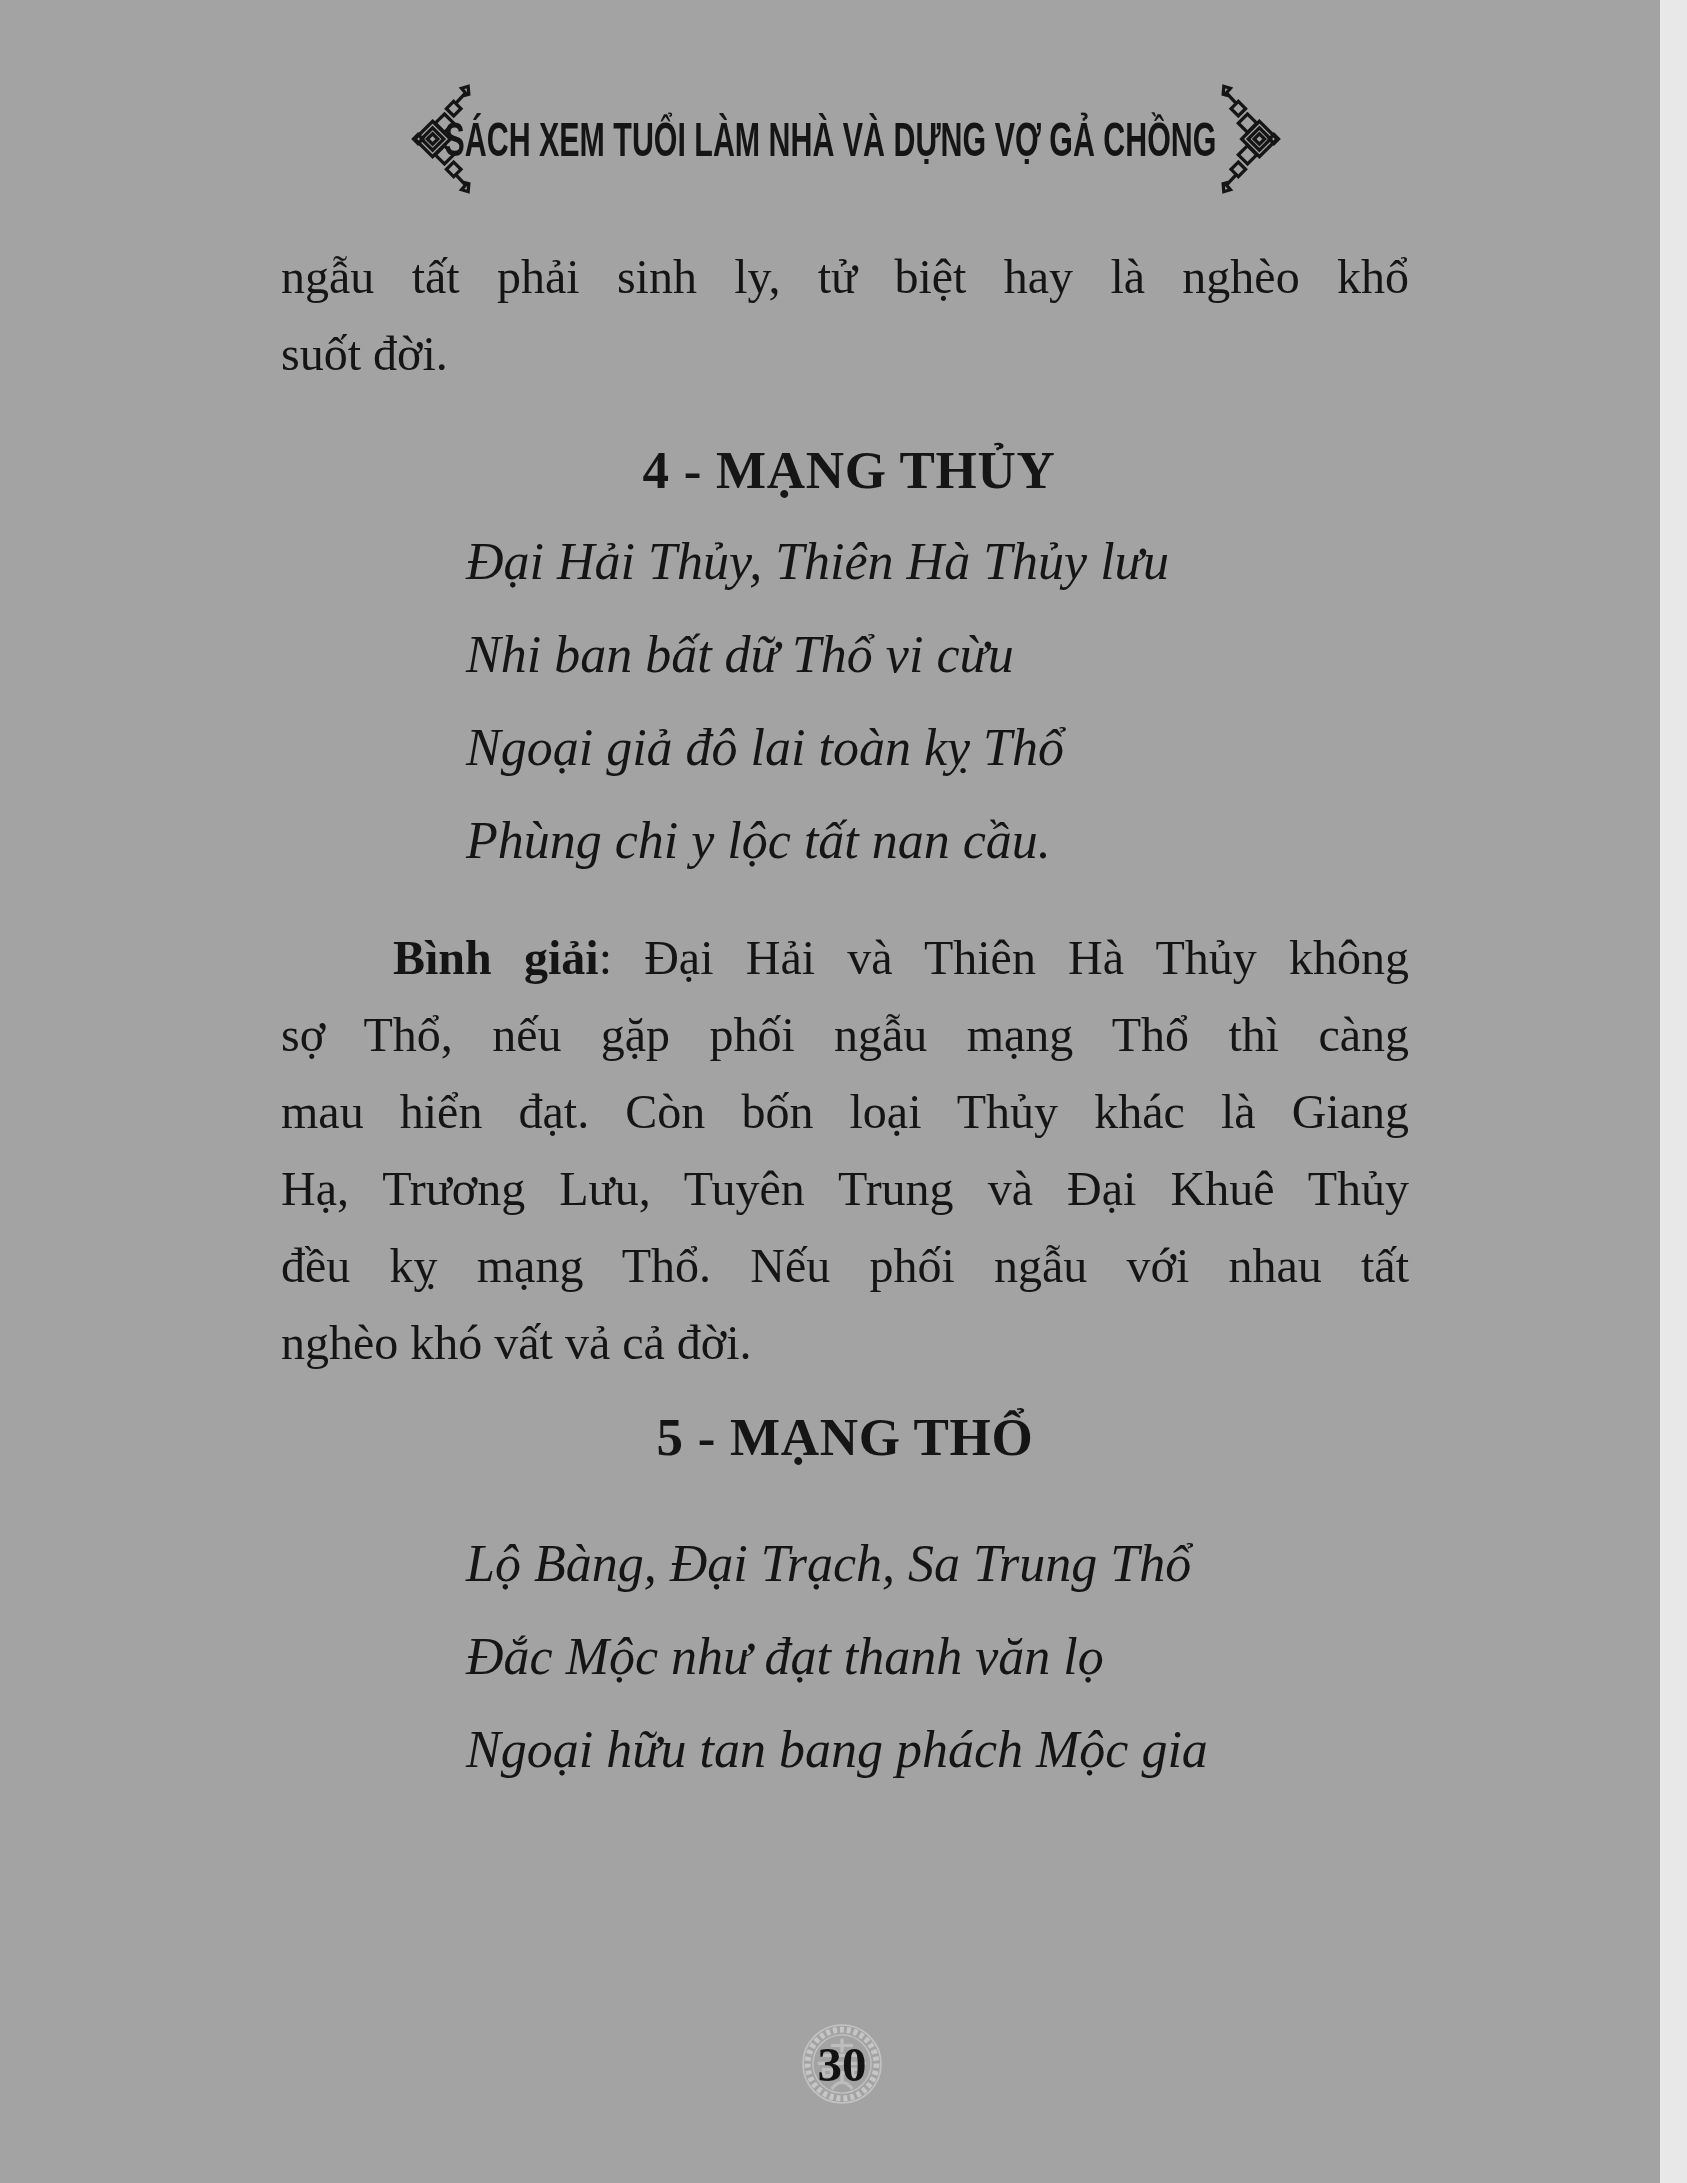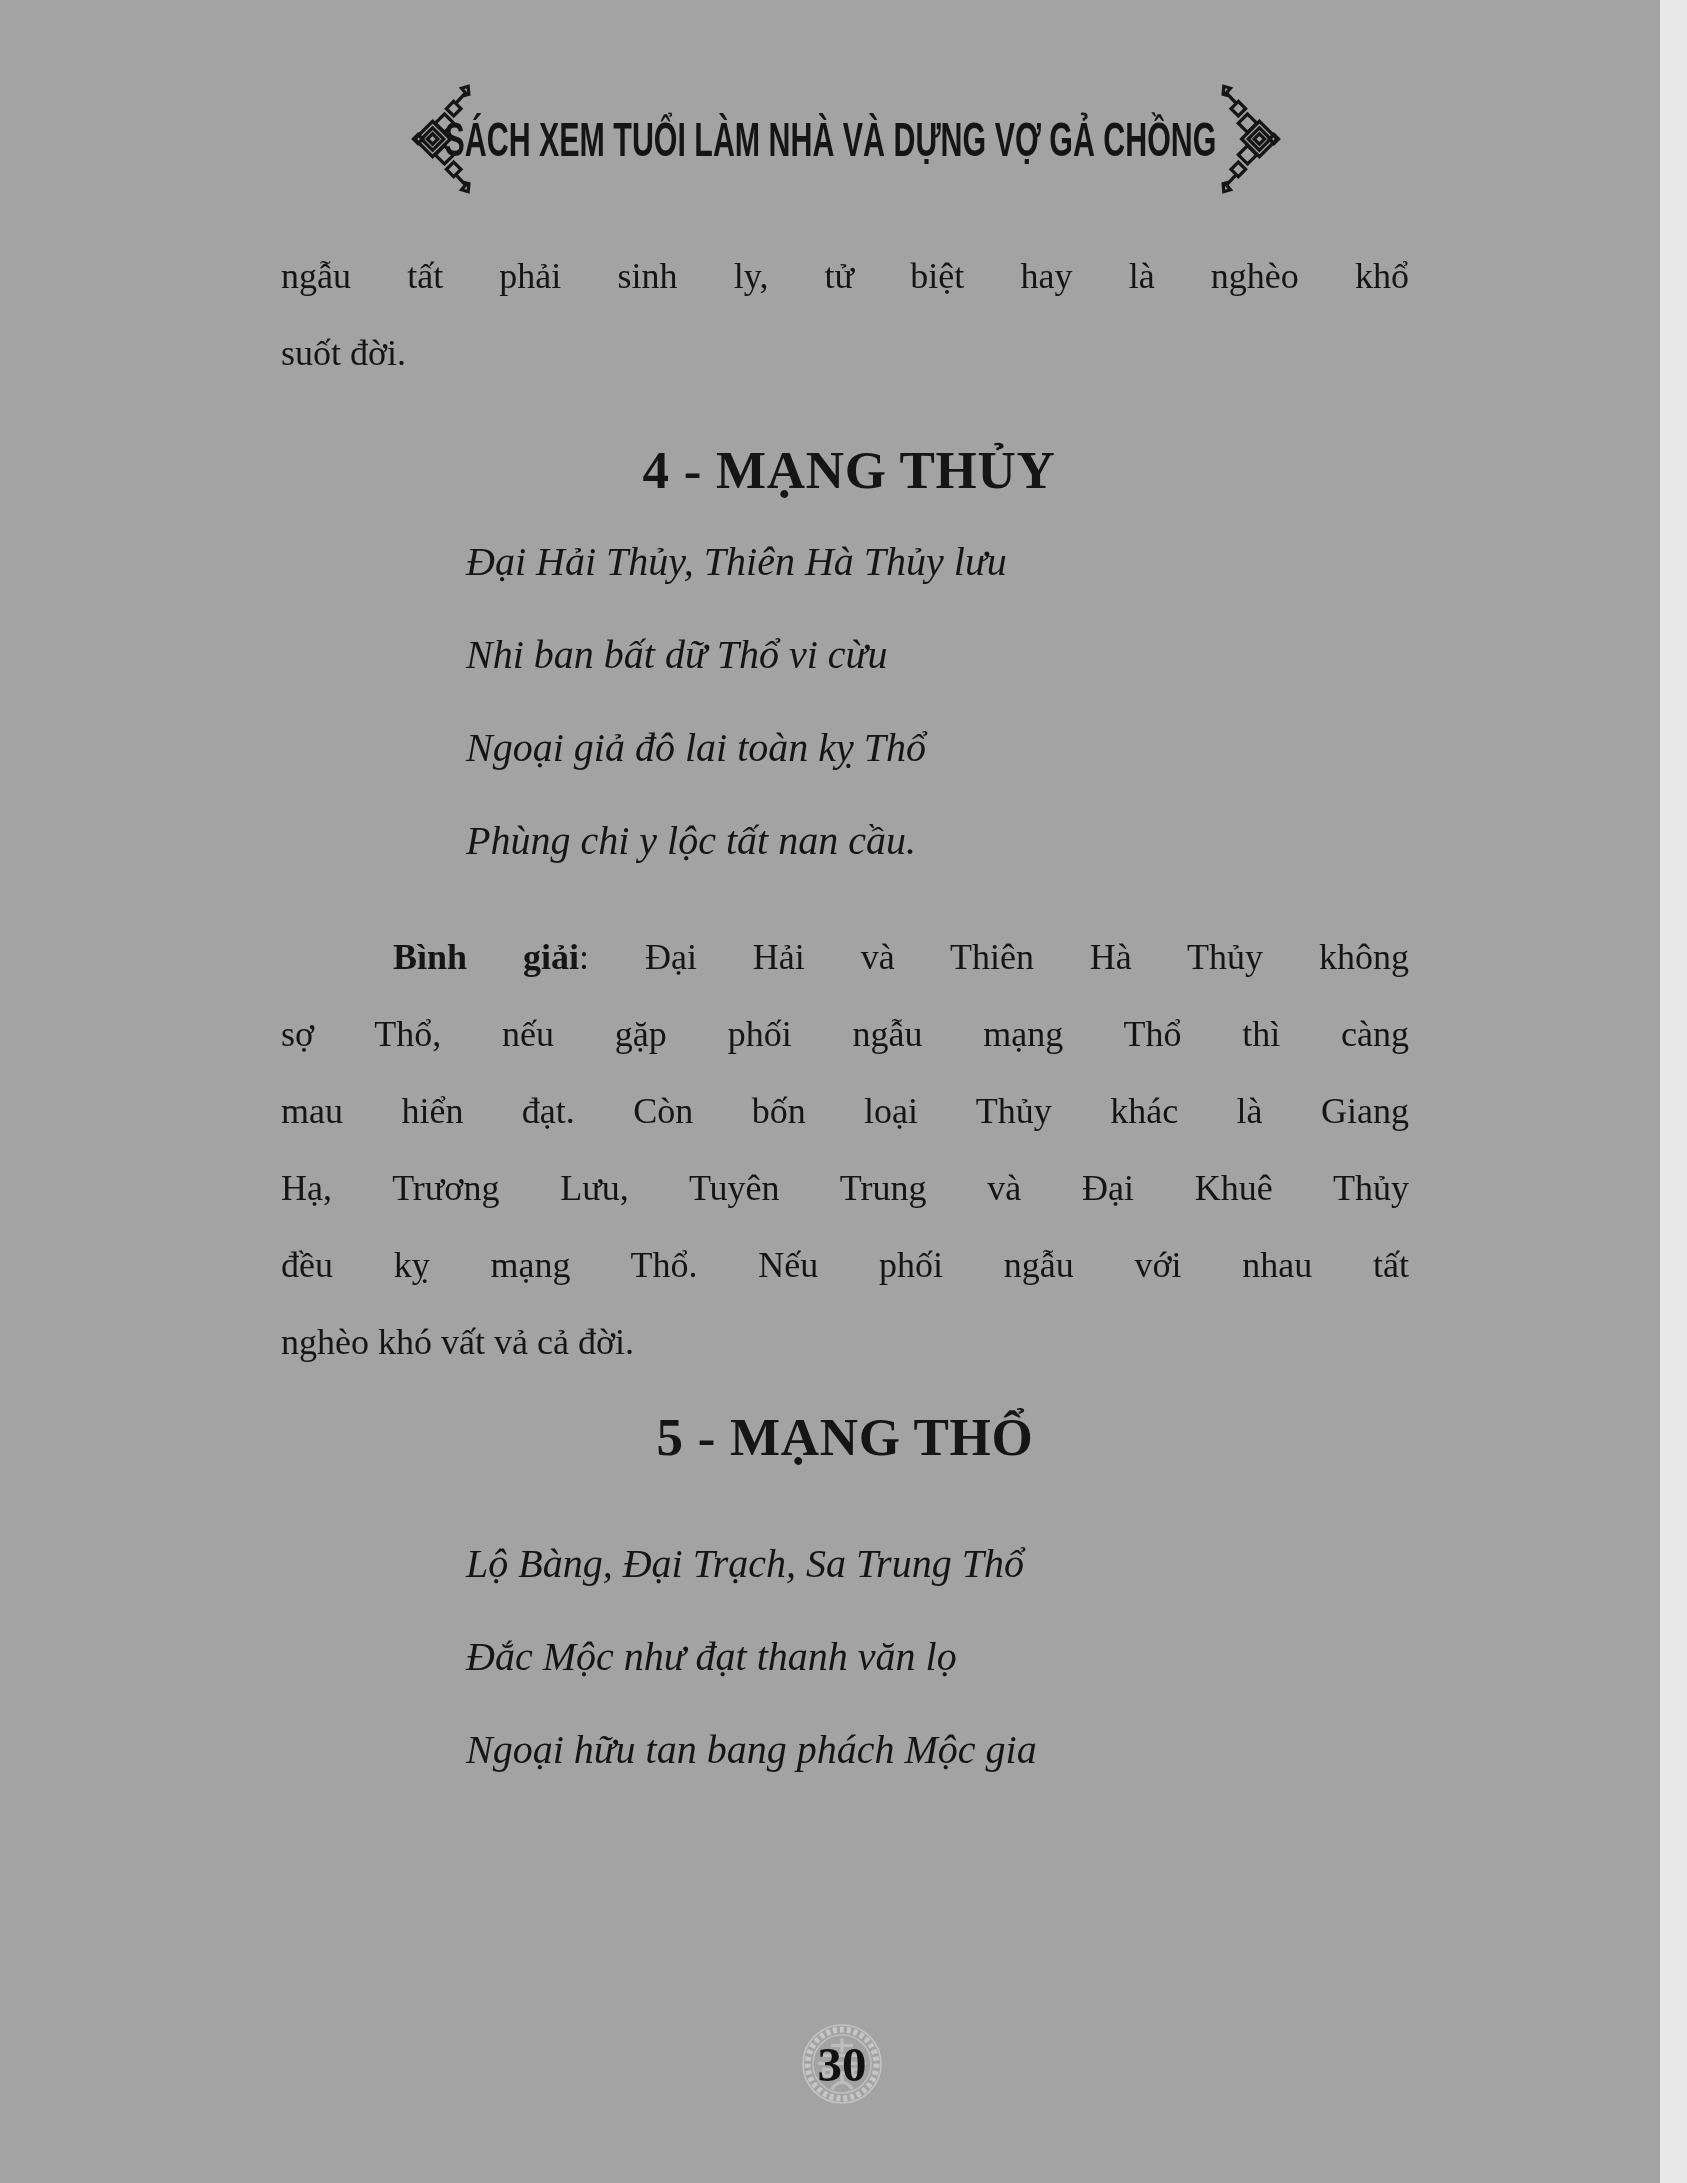--- a/index.html
+++ b/index.html
@@ -15,33 +15,33 @@
     font-family:"Liberation Sans", sans-serif; font-weight:bold;
     font-size:49px; line-height:60px; letter-spacing:0;
     transform:scaleX(0.62); transform-origin:center;
   }
   .ornament { position:absolute; top:83px; width:61px; height:112px; }
   .ornament.left  { left:410px; }
   .ornament.right { left:1221px; transform:scaleX(-1); }
   
   .block { position:absolute; left:281px; width:1128px; }
   .body-line {
-    font-size:36px; line-height:77px;
+    font-size:48px; line-height:77px;
     text-align:justify; text-align-last:justify; text-justify:inter-word;
     white-space:normal;
   }
   .body-line.lastline { text-align:right; text-align-last:left; }
   .firstline-indent { text-indent:112px; }
   .bold { font-weight:bold;margin-top:39px; }
   .section-heading {
     position:absolute; left:281px; width:1128px; text-align:center;
     font-weight:bold; font-size:53px; line-height:66px; letter-spacing:0.7px;
   }
   .verse-block { position:absolute; left:466px; width:992px; }
-  .verse-line { font-style:italic; font-size:40px; line-height:93px; text-align:left; }
+  .verse-line { font-style:italic; font-size:52px; line-height:93px; text-align:left; }
   
   .medallion { position:absolute; top:2023px; left:801px; width:82px; height:82px; }
   .medallion svg { position:absolute; inset:0; }
   .page-number {
     position:absolute; inset:0; display:flex; align-items:center; justify-content:center;
     font-size:49px; font-weight:600; color:#121212; line-height:1;
   }
 </style>
 </head>
 <body>

